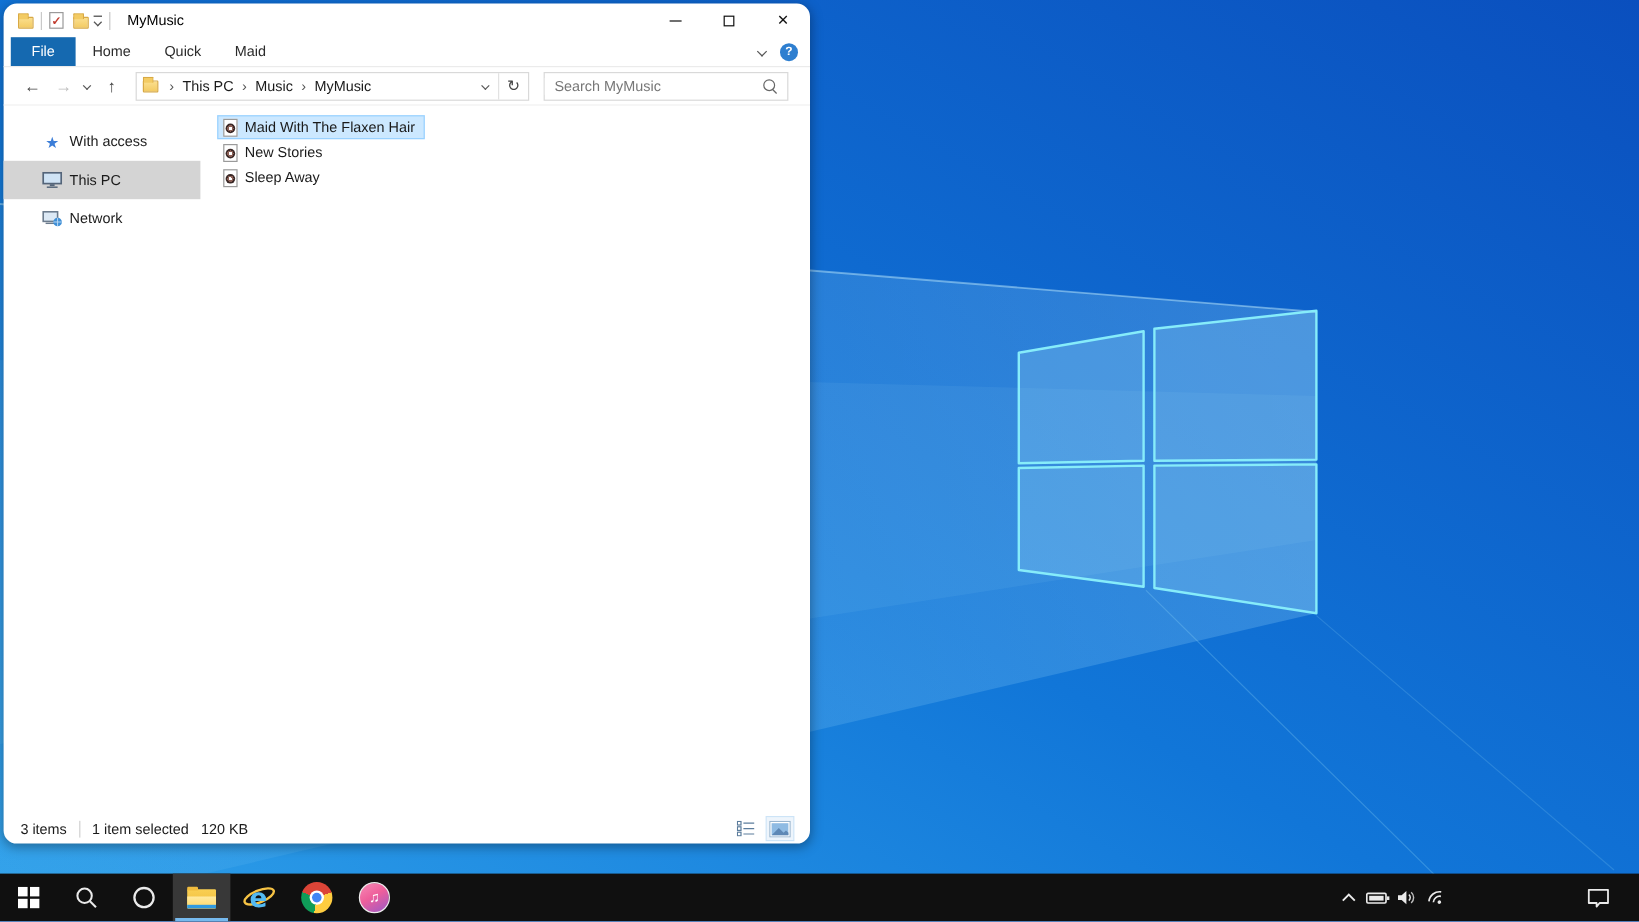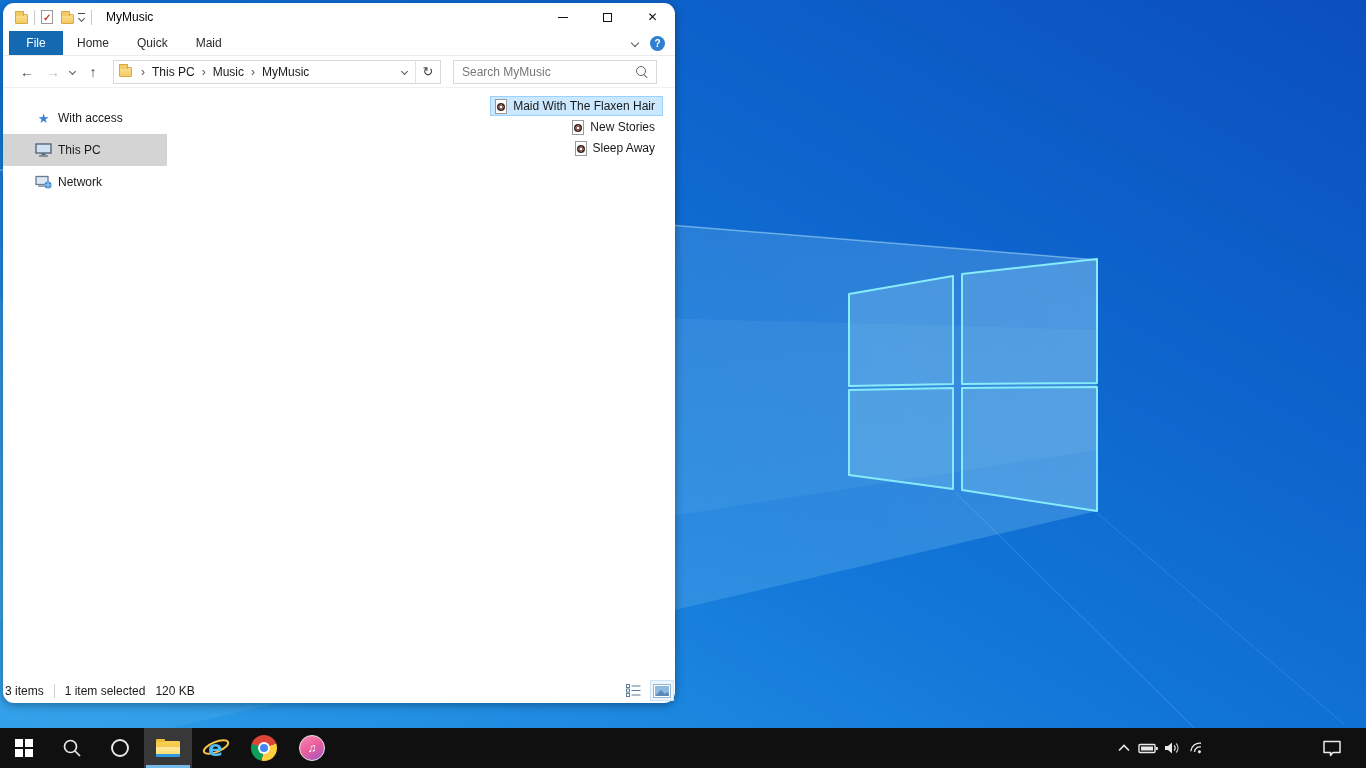--- a/index.html
+++ b/index.html
@@ -68,30 +68,30 @@
   .mag::after { content:""; position:absolute; left:9px; top:9px; width:5px; height:1.4px; background:#666; transform:rotate(45deg); transform-origin:0 0; }
 
   
   .win-body { flex:1; display:flex; min-height:0; }
   .sidebar { width:164px; padding-top:14px; flex:0 0 auto; }
   .side-item { height:32px; display:flex; align-items:center; padding-left:32px; gap:6px; font-size:12px; color:#1a1a1a; }
   .side-item.selected { background:#d4d4d4; }
   .side-ico { width:17px; display:flex; justify-content:center; flex:0 0 auto; }
   .star { color:#3c7ed8; font-size:13px; line-height:1; }
 
-  .content { flex:1; padding:8px 12px 0 14px; display:flex; flex-direction:column; align-items:flex-end; }
+  .content { flex:1; padding:8px 12px 0 14px; display:flex; flex-direction:column; align-items:flex-start; }
   .file-row { display:inline-flex; align-items:center; height:20px; padding:0 7px 0 4px; margin-bottom:1px;
               border:1px solid transparent; font-size:12px; color:#1a1a1a; gap:6px; }
   .file-row.selected { background:#cce8ff; border-color:#99d1ff; }
   .mfile { position:relative; width:12px; height:15px; background:#fff; border:1px solid #9a9a9a; flex:0 0 auto; }
   .mfile::after { content:""; position:absolute; left:1px; top:3px; width:8px; height:8px; border-radius:50%;
                   background:radial-gradient(circle,#ffffff 0 1.4px,#8a5f56 1.4px 2.6px,#3a2826 2.6px 100%); }
 
   
-  .statusbar { height:25px; display:flex; align-items:center; font-size:12px; color:#1a1a1a; padding:0 2px; flex:0 0 auto; }
+  .statusbar { height:25px; display:flex; align-items:center; font-size:12px; color:#1a1a1a; padding:0 14px; flex:0 0 auto; }
   .st-div { width:1px; height:14px; background:#d0d0d0; margin:0 10px; }
   .st-size { margin-left:10px; }
   .view-btns { margin-left:auto; display:flex; gap:6px; }
   .view-btn { width:22px; height:19px; display:flex; align-items:center; justify-content:center; }
   .view-btn.selected { background:#eef5fc; outline:1px solid #cde4f7; }
 
   
   .taskbar { position:absolute; left:0; bottom:0; width:1366px; height:40px; background:#101010; display:flex; }
   .task-cell { width:48px; height:40px; display:flex; align-items:center; justify-content:center; position:relative; flex:0 0 auto; }
   .task-cell.active { background:#383838; }

